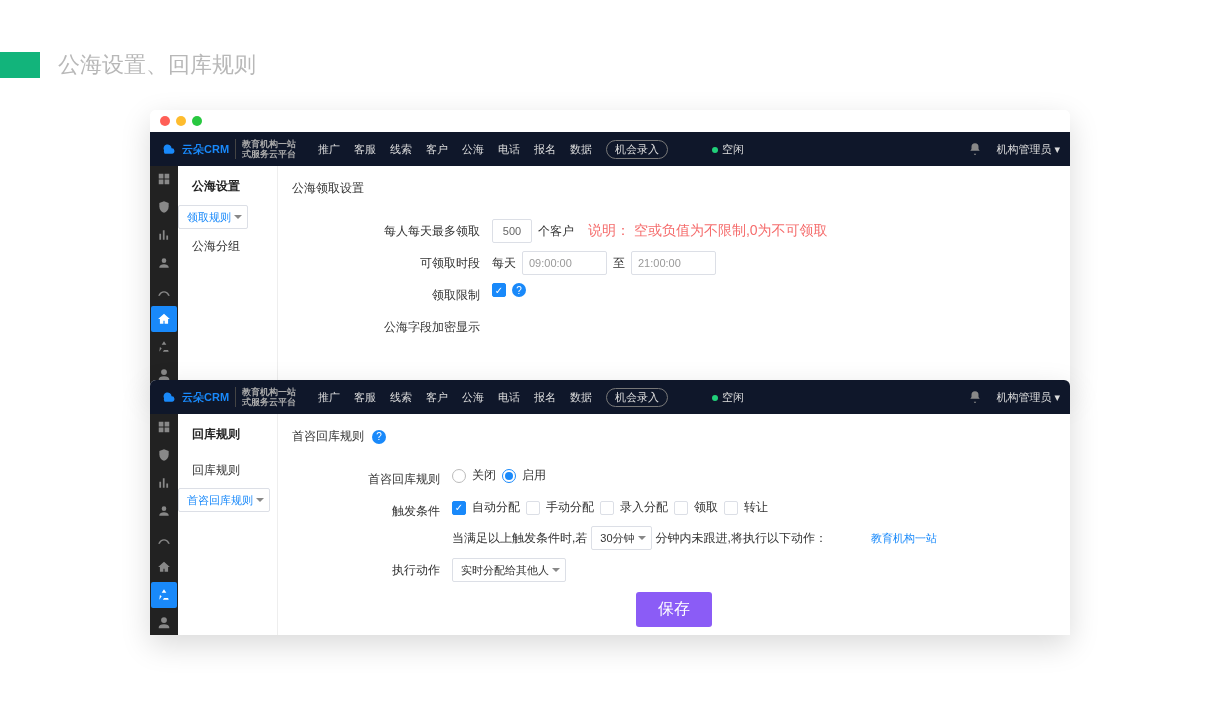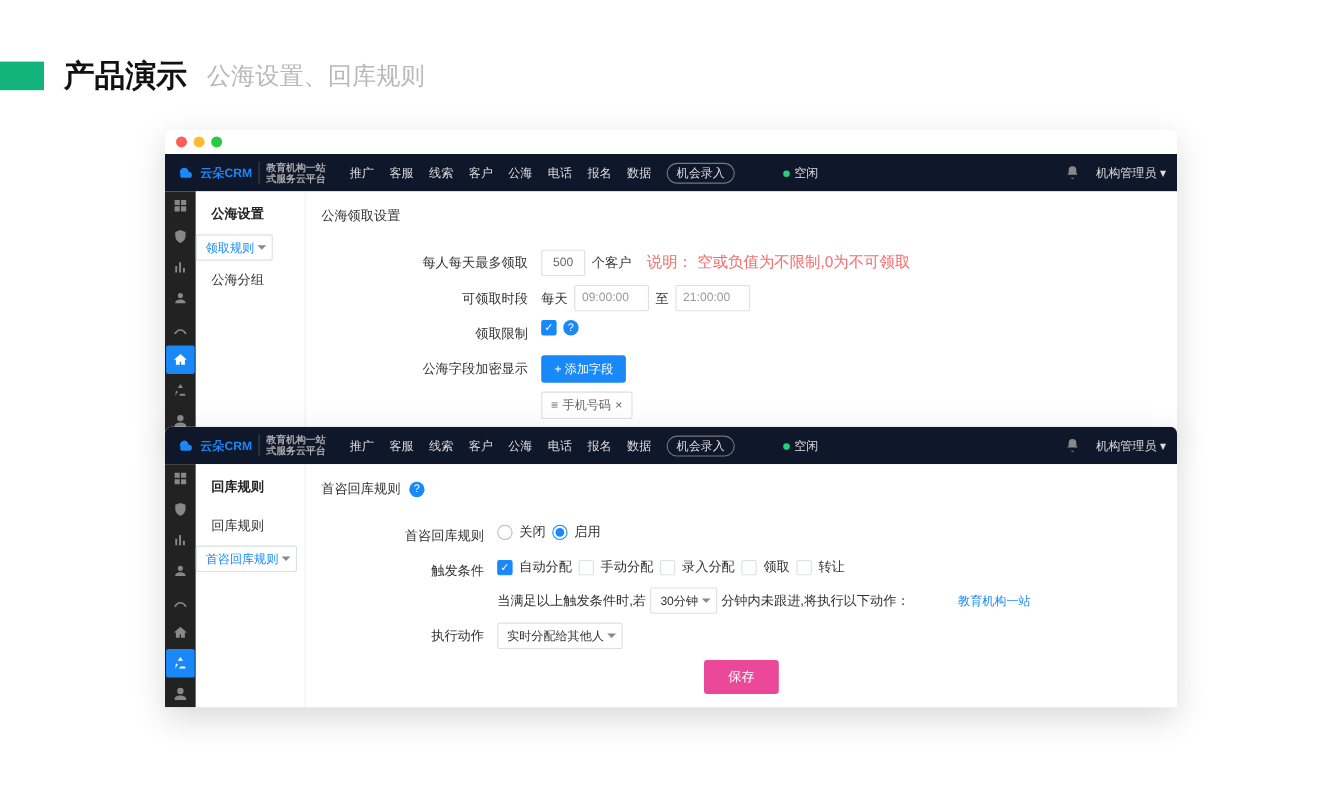--- a/index.html
+++ b/index.html
@@ -41,41 +41,40 @@
 
   .content { flex:1; background:#fff; font-size:12px; color:#333; padding:10px 14px; overflow:hidden;}
   .content-title{ font-weight:500; padding:4px 0 14px; display:flex;align-items:center;gap:8px}
   .help-dot{width:14px;height:14px;border-radius:50%;background:#1989fa;color:#fff;font-size:10px;display:flex;align-items:center;justify-content:center}
 
   .form-row{display:flex; align-items:flex-start; margin:8px 0;}
   .row-lbl{ width:200px; text-align:right; color:#333; padding-right:12px; line-height:24px;}
   .row-ctl{ display:flex; align-items:center; flex-wrap:wrap; gap:6px;}
   .inp{height:24px;border:1px solid #dcdfe6;border-radius:2px;padding:0 6px;color:#999;background:#fff;display:flex;align-items:center;font-size:11px}
   .inp.num{width:40px;color:#666;text-align:center;justify-content:center}
-  .inp.time{width:68px}
+  .inp.time{width:85px}
   .note-red{color:#f56c6c;font-size:14px;margin-left:8px}
   .note-blue{color:#1989fa;font-size:11px;margin-left:40px}
   .chk{width:14px;height:14px;border:1px solid #dcdfe6;border-radius:2px;display:inline-flex;align-items:center;justify-content:center;background:#fff}
   .chk.on{background:#1989fa;border-color:#1989fa;color:#fff;font-size:10px}
   .btn-blue{background:#1989fa;color:#fff;border:none;border-radius:3px;padding:5px 12px;font-size:11px}
-  .btn-save{background:#ec4899;color:#fff;border:none;border-radius:3px;padding:7px 22px;font-size:12px;margin:10px auto 0;display:block}
+  .btn-save{background:#8b5cf6;color:#fff;border:none;border-radius:3px;padding:7px 22px;font-size:16px;margin:10px auto 0;display:block}
   .tag{border:1px solid #dcdfe6;border-radius:2px;padding:4px 8px;font-size:11px;color:#666;display:inline-flex;align-items:center;gap:4px}
   .radio{width:14px;height:14px;border:1px solid #bbb;border-radius:50%;display:inline-flex;align-items:center;justify-content:center}
   .radio.on{border-color:#1989fa}
   .radio.on::after{content:"";width:8px;height:8px;border-radius:50%;background:#1989fa}
   .sel{height:24px;border:1px solid #dcdfe6;border-radius:2px;padding:0 16px 0 8px;font-size:11px;color:#333;display:inline-flex;align-items:center;position:relative}
   .sel::after{content:"";position:absolute;right:5px;top:9px;border:4px solid transparent;border-top-color:#888}
   svg{display:block}
 </style>
 </head>
 <body>
 
 <div class="slide-head">
   <div class="slide-bar"></div>
-  <div class="slide-title">产品演示</div>
   <div class="slide-sub">公海设置、回库规则</div>
 </div>
 
 <div class="stage">
 
   <div class="window win-a">
     <div class="mac-bar">
       <span class="mac-dot dot-r"></span>
       <span class="mac-dot dot-y"></span>
       <span class="mac-dot dot-g"></span>
@@ -171,28 +170,20 @@
         <div class="form-row">
           <div class="row-lbl">领取限制</div>
           <div class="row-ctl">
             <span class="chk on">✓</span>
             <span class="help-dot">?</span>
           </div>
         </div>
 
         <div class="form-row">
           <div class="row-lbl">公海字段加密显示</div>
-          <div class="row-ctl" style="flex-direction:column;align-items:flex-start;gap:8px">
-            <button class="btn-blue">+ 添加字段</button>
-            <span class="tag">
-              <span>≡</span>
-              <span>手机号码</span>
-              <span>×</span>
-            </span>
-          </div>
         </div>
       </div>
     </div>
   </div>
 
   <div class="window win-b">
     <div class="top-nav">
       <div class="logo">
         <svg width="16" height="16" viewBox="0 0 24 24">
             <path fill="#1989fa" d="M6 14a6 6 0 1 1 11.3-3A4 4 0 1 1 18 19H7a5 5 0 0 1-1-5z"></path>

